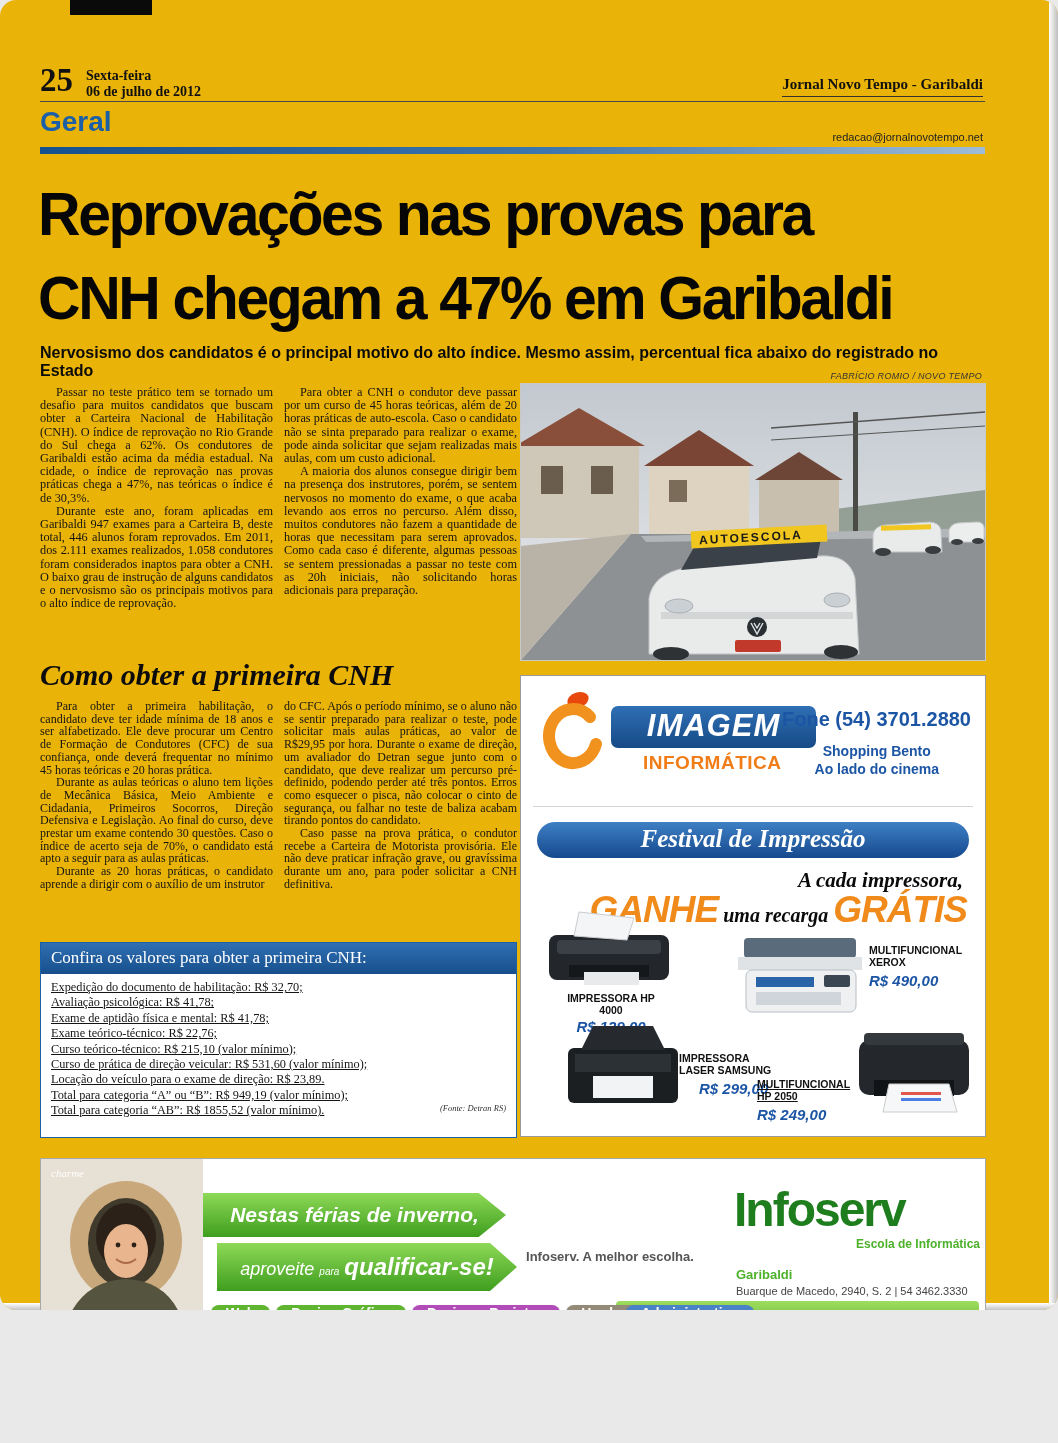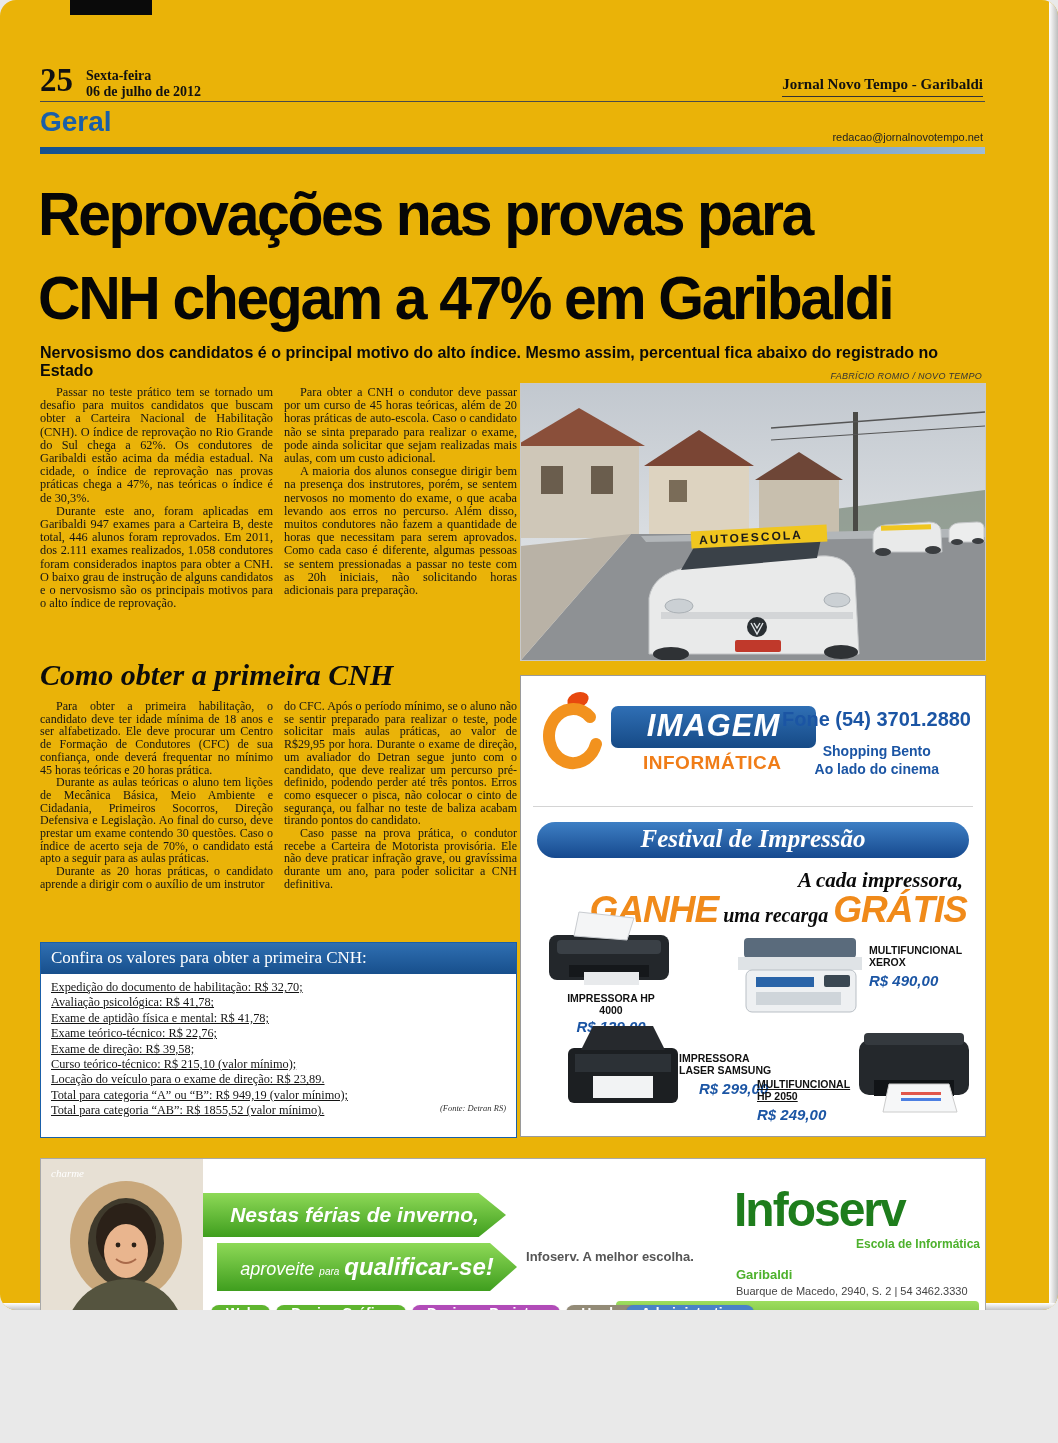--- a/index.html
+++ b/index.html
@@ -197,22 +197,22 @@
     <p>Caso passe na prova prática, o condutor recebe a Carteira de Motorista provisória. Ele não deve praticar infração grave, ou gravíssima durante um ano, para poder solicitar a CNH definitiva.</p>
   </div>
 
   <div class="price-box">
     <div class="price-head">Confira os valores para obter a primeira CNH:</div>
     <div class="price-list">
       <div>Expedição do documento de habilitação: R$ 32,70;</div>
       <div>Avaliação psicológica: R$ 41,78;</div>
       <div>Exame de aptidão física e mental: R$ 41,78;</div>
       <div>Exame teórico-técnico: R$ 22,76;</div>
-      <div>Exame de direção: R$ 39,58;</div>
       <div>Curso teórico-técnico: R$ 215,10 (valor mínimo);</div>
+      <div>Curso de prática de direção veicular: R$ 531,60 (valor mínimo);</div>
       <div>Locação do veículo para o exame de direção: R$ 23,89.</div>
       <div>Total para categoria “A” ou “B”: R$ 949,19 (valor mínimo);</div>
       <div>Total para categoria “AB”: R$ 1855,52 (valor mínimo).</div>
     </div>
     <div class="price-source">(Fonte: Detran RS)</div>
   </div>
 
   <div class="imagem-ad">
     <div class="imagem-logo">
       <svg width="78" height="84" viewBox="0 0 78 84">

